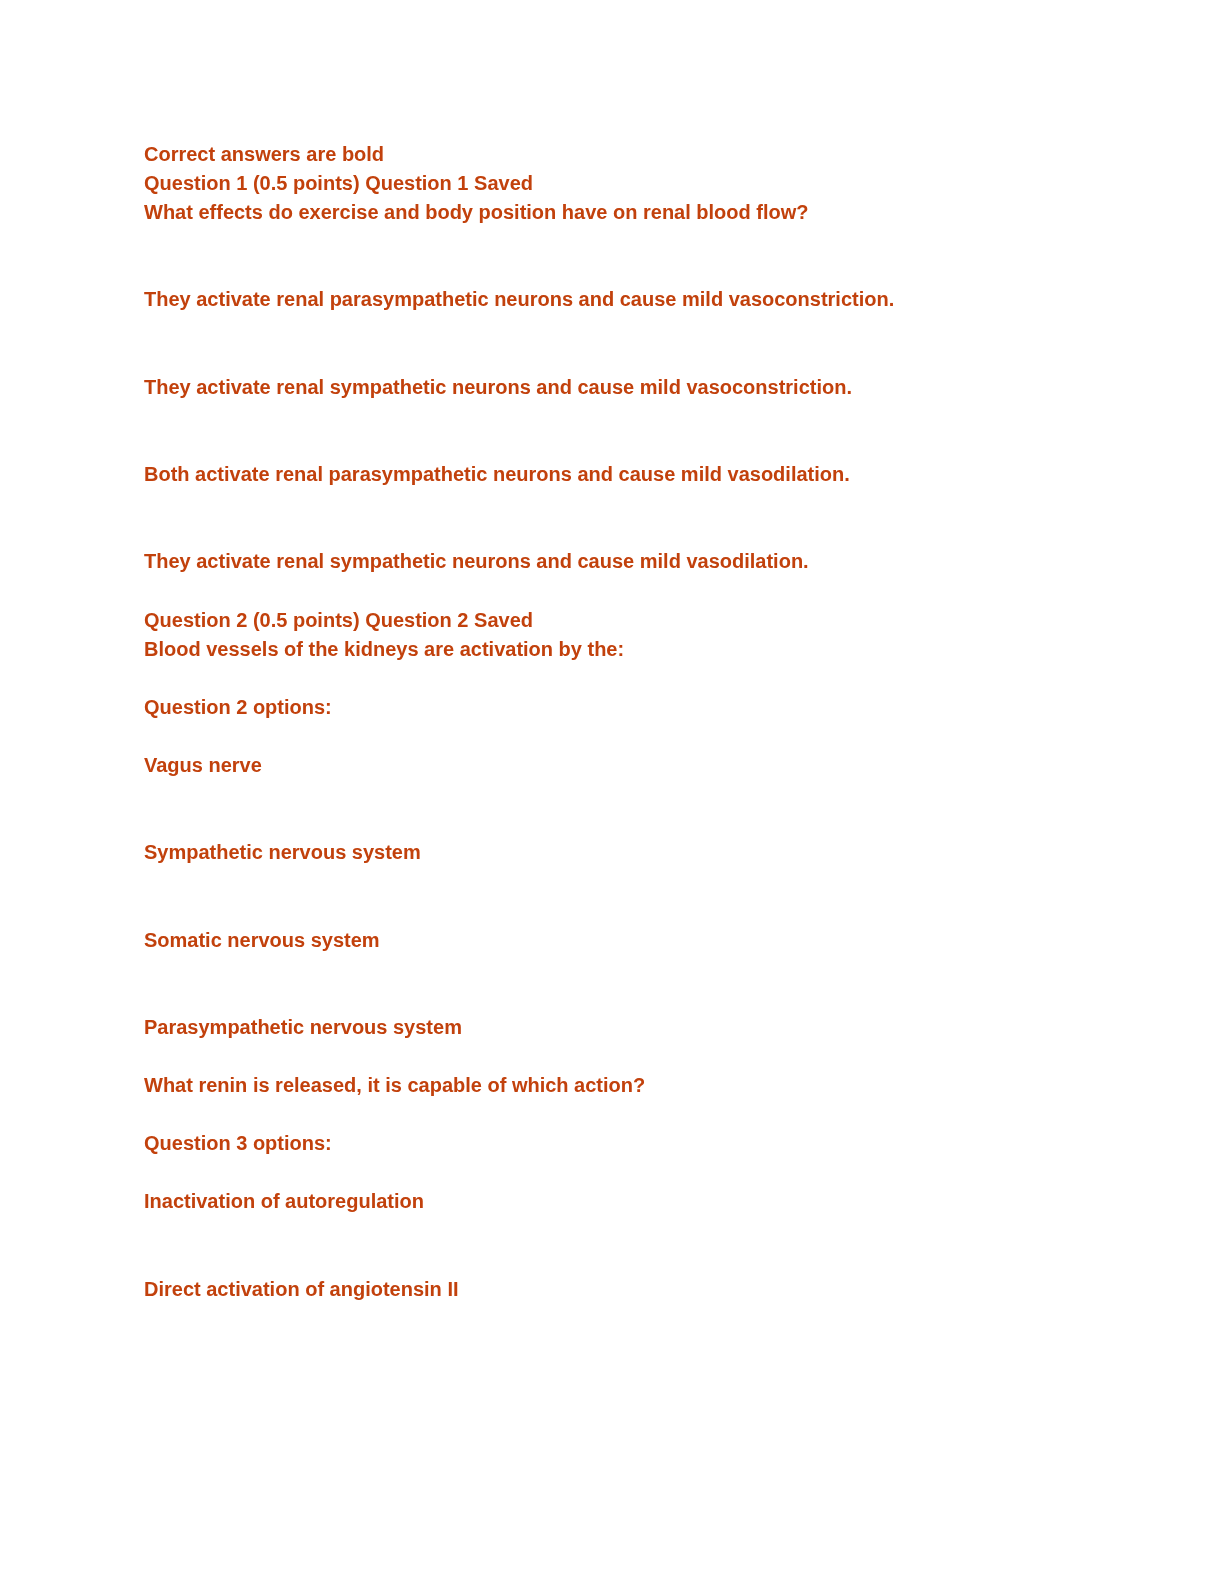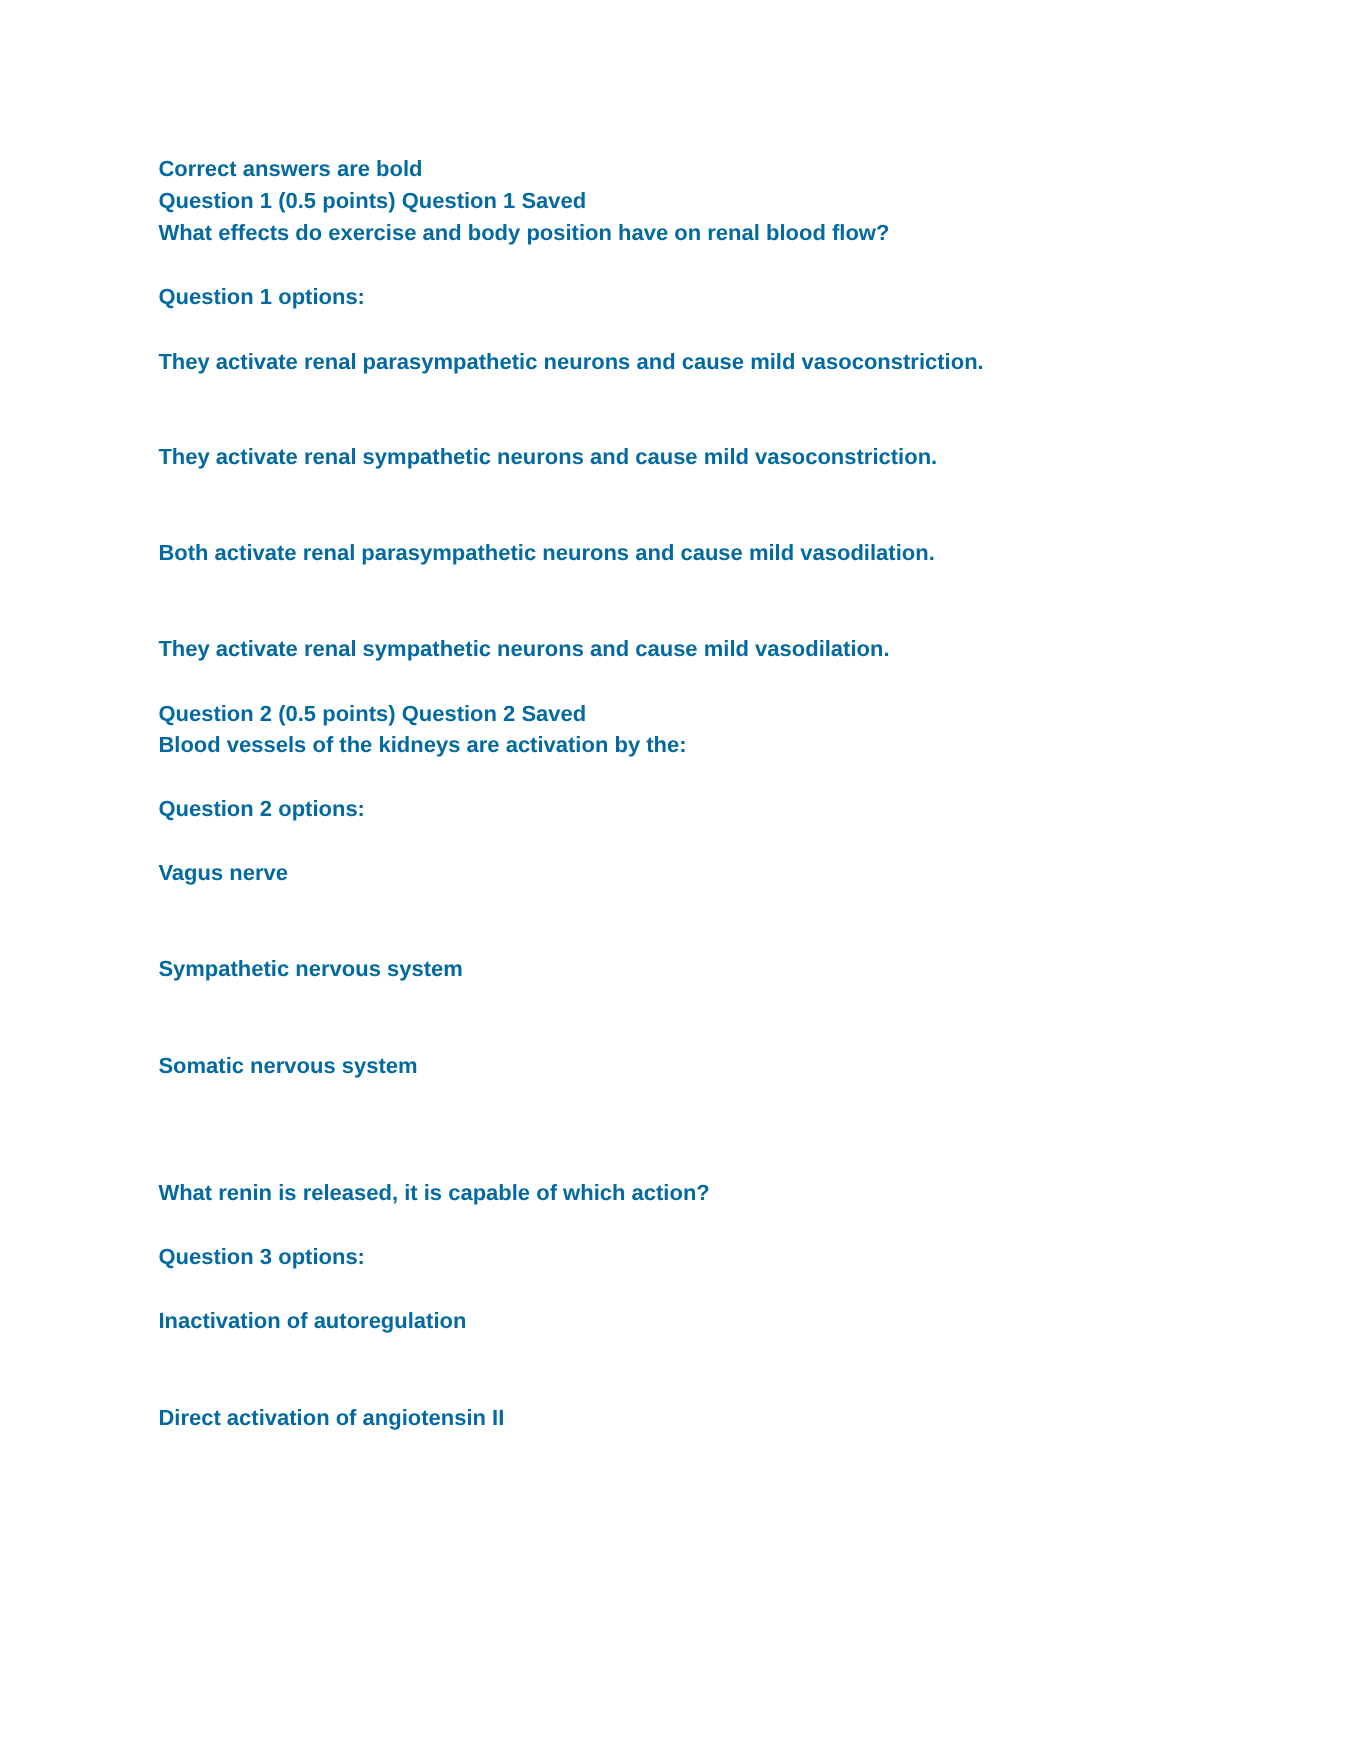--- a/index.html
+++ b/index.html
@@ -8,21 +8,21 @@
     background: #ffffff;
   }
   .page {
     position: relative;
     width: 1224px;
     height: 1584px;
     background: #ffffff;
     overflow: hidden;
     font-family: "Liberation Sans", sans-serif;
     font-size: 20px;
-    color: #0369a1;
+    color: #c2410c;
   }
   .content {
     position: absolute;
     left: 144px;
     top: 140px;
     right: 60px;
   }
   .line {
     height: 29.1px;
     line-height: 29.1px;
@@ -38,21 +38,20 @@
 </style>
 </head>
 <body>
 
 <div class="page">
   <div class="content" id="quiz-content">
       <div class="line bold">Correct answers are bold</div>
       <div class="line">Question 1 (0.5 points) Question 1 Saved</div>
       <div class="line">What effects do exercise and body position have on renal blood flow?</div>
       <div class="line blank"></div>
-      <div class="line">Question 1 options:</div>
       <div class="line blank"></div>
       <div class="line">They activate renal parasympathetic neurons and cause mild vasoconstriction.</div>
       <div class="line blank"></div>
       <div class="line blank"></div>
       <div class="line bold">They activate renal sympathetic neurons and cause mild vasoconstriction.</div>
       <div class="line blank"></div>
       <div class="line blank"></div>
       <div class="line">Both activate renal parasympathetic neurons and cause mild vasodilation.</div>
       <div class="line blank"></div>
       <div class="line blank"></div>
@@ -65,20 +64,21 @@
       <div class="line blank"></div>
       <div class="line">Vagus nerve</div>
       <div class="line blank"></div>
       <div class="line blank"></div>
       <div class="line bold">Sympathetic nervous system</div>
       <div class="line blank"></div>
       <div class="line blank"></div>
       <div class="line">Somatic nervous system</div>
       <div class="line blank"></div>
       <div class="line blank"></div>
+      <div class="line">Parasympathetic nervous system</div>
       <div class="line blank"></div>
       <div class="line">What renin is released, it is capable of which action?</div>
       <div class="line blank"></div>
       <div class="line">Question 3 options:</div>
       <div class="line blank"></div>
       <div class="line">Inactivation of autoregulation</div>
       <div class="line blank"></div>
       <div class="line blank"></div>
       <div class="line">Direct activation of angiotensin II</div>
     </div>

